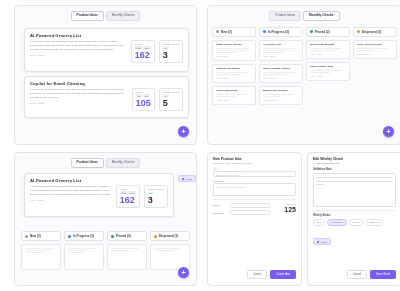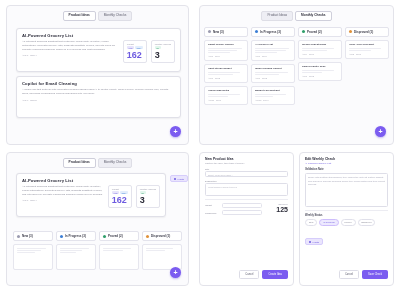--- a/index.html
+++ b/index.html
@@ -12,20 +12,21 @@
   }
   .canvas { position:relative; width:400px; height:291px; background:#fff; }
 
   
   .frame {
     position:absolute;
     background:#fbfbfd;
     border:1px solid #e3e3ea;
     border-radius:4px;
     overflow:hidden;
+    margin-left:8px;
   }
   .frame.white { background:#ffffff; }
 
   
   .segtabs {
     display:flex;
     justify-content:center;
     gap:2px;
     padding-top:5px;
   }
@@ -198,20 +199,37 @@
       </div>
     </div>
 
     <div class="listcard" style="left:9px; top:70px; width:165px; height:42px;">
       <div class="lc-title">Copilot for Email Cleaning</div>
       <div class="lc-body">
         <div class="lc-desc">
           <p class="lc-text">A mobile app that sorts an auto-generated cleaning agenda using AI to identify priority. Runs a weekly periodic cleanup loop, collects focus, and ranks personalized cleanup scheduling into your inbox.</p>
           <div class="lc-meta">Aug 9 · Seq 2</div>
         </div>
+        <div class="lc-stats">
+          <div class="statbox count">
+            <div class="sb-label">Impact</div>
+            <div class="sb-chips">
+              <span class="chip v">Mid</span>
+              <span class="chip b">Low</span>
+            </div>
+            <div class="sb-num">105</div>
+          </div>
+          <div class="statbox small">
+            <div class="sb-label">Monthly Checks</div>
+            <div class="sb-chips">
+              <span class="chip g">OK</span>
+            </div>
+            <div class="sb-num">5</div>
+          </div>
+        </div>
       </div>
     </div>
 
     <div class="fab" style="right:7px; bottom:7px;">+</div>
   </div>
 
   <div class="frame" style="left:199px; top:5px; width:195px; height:140px;">
 
     <div class="segtabs">
       <div class="segtab">Product Ideas</div>

